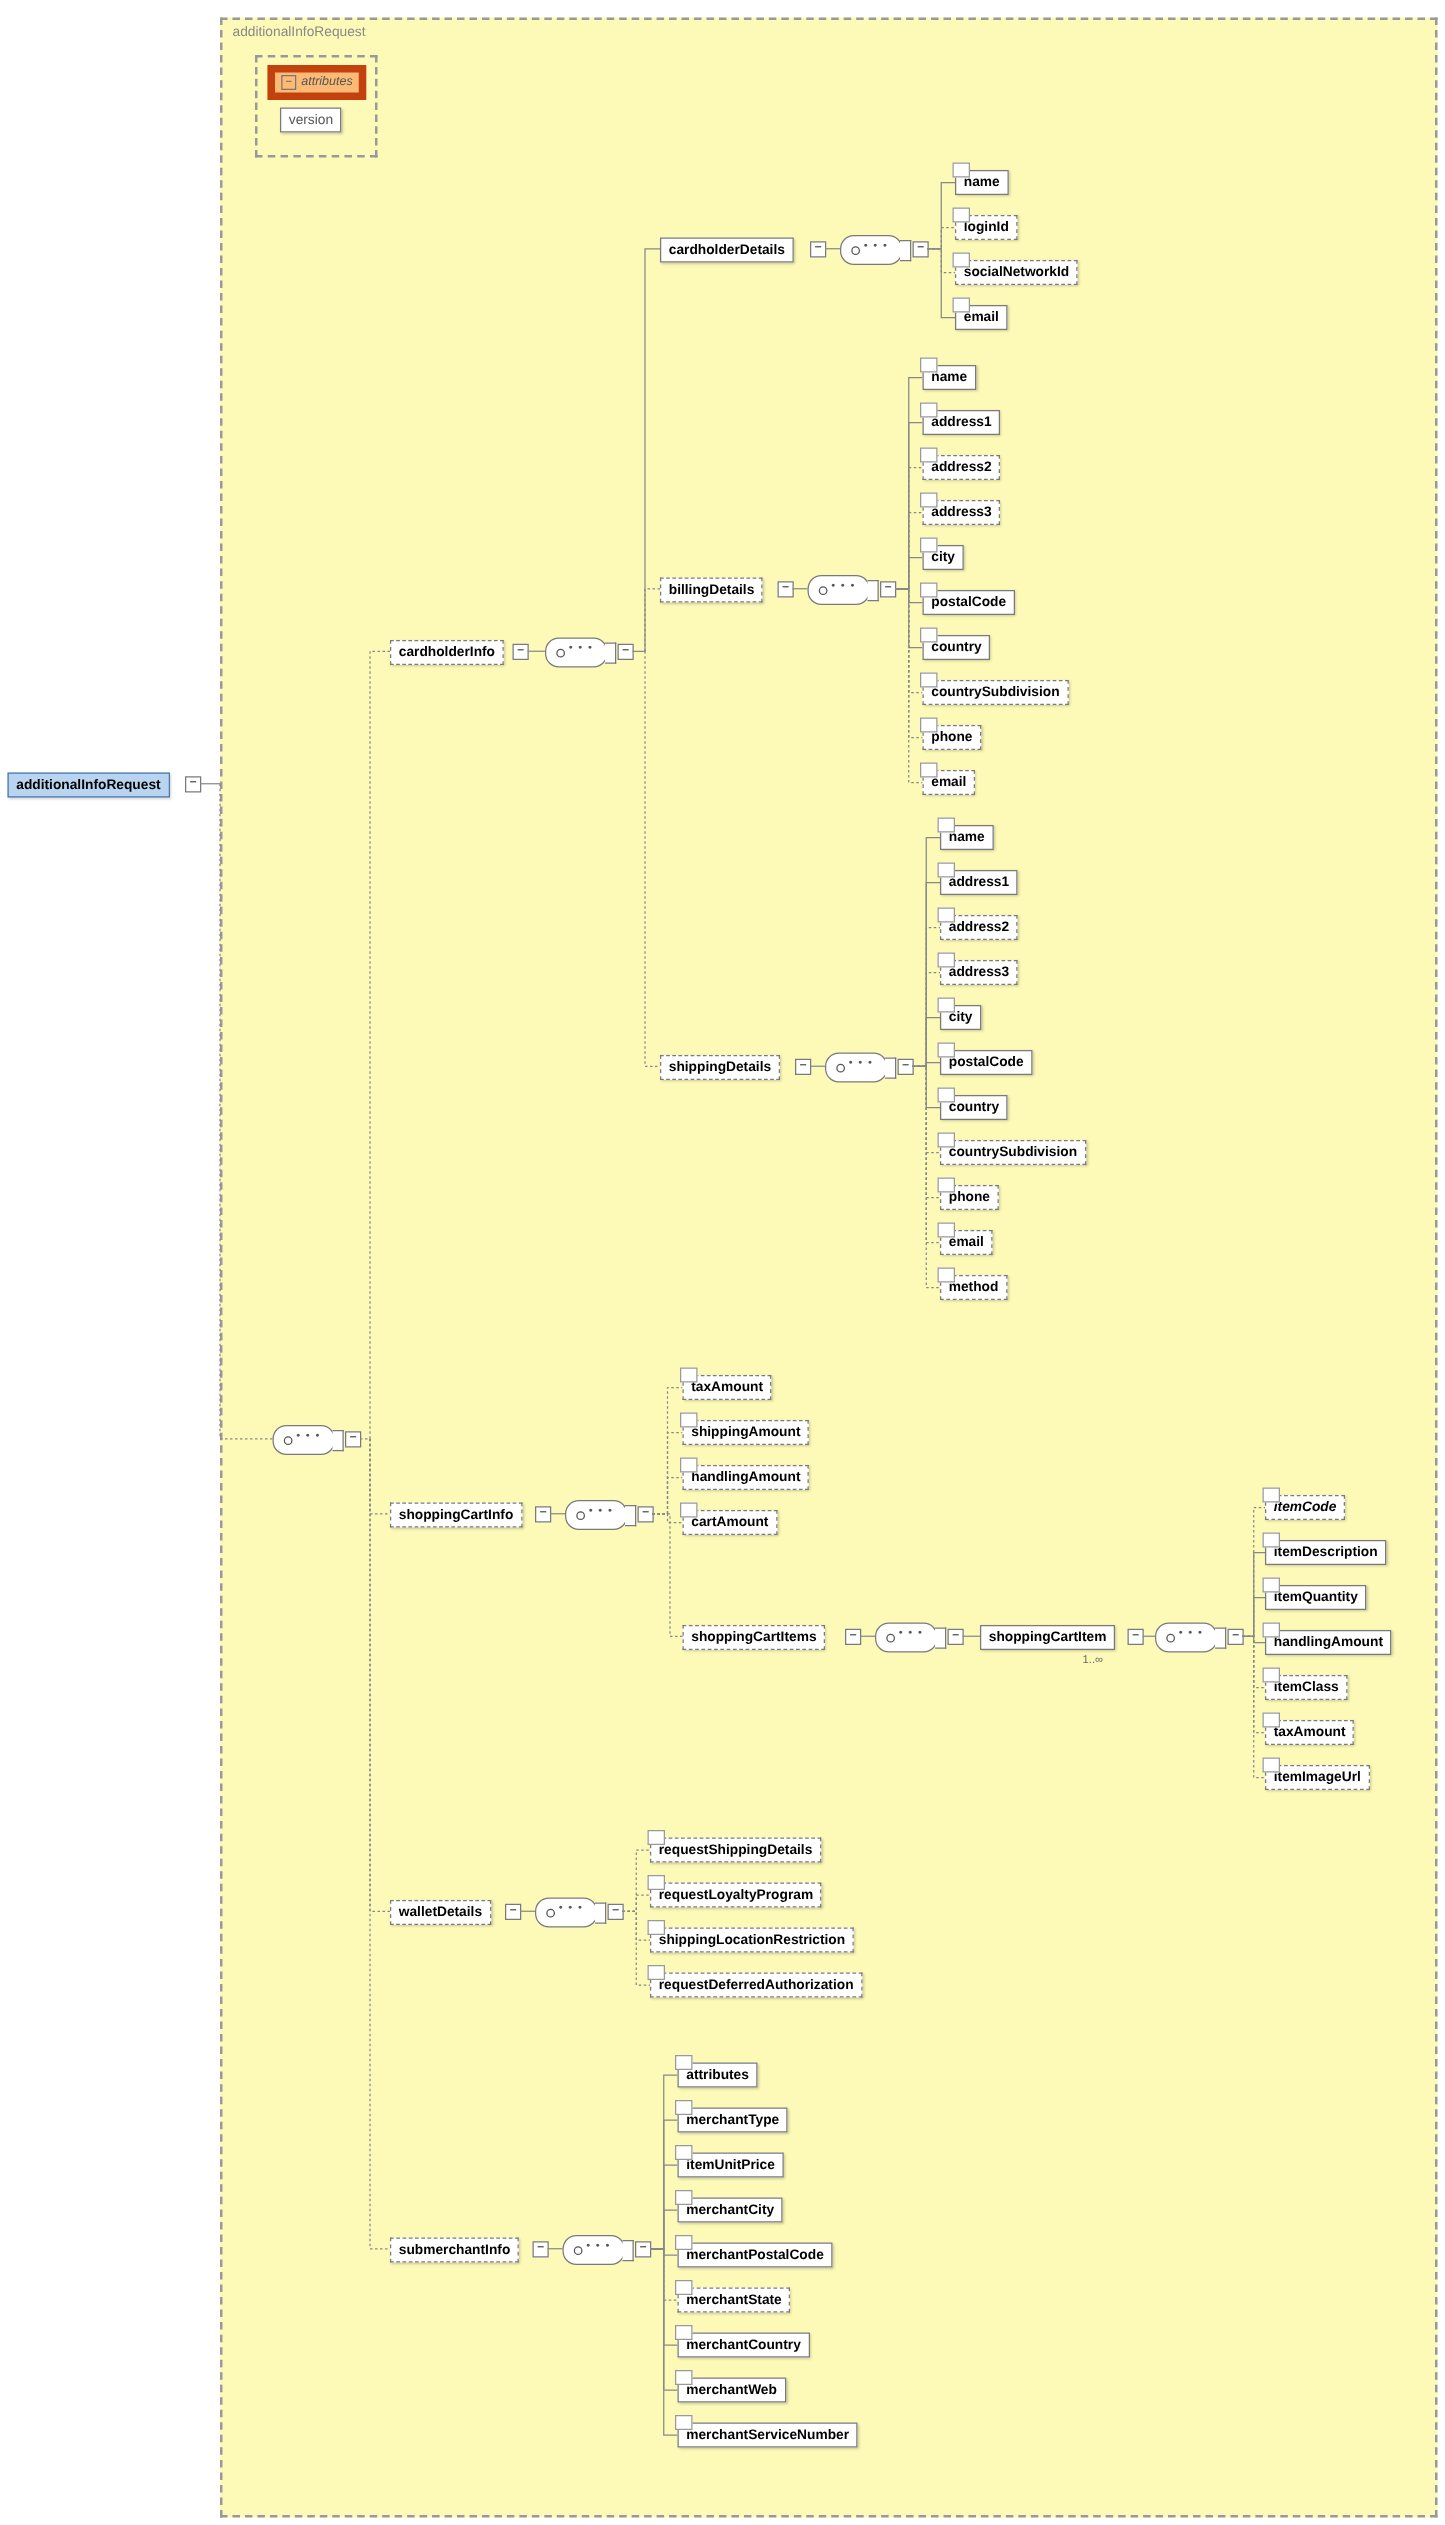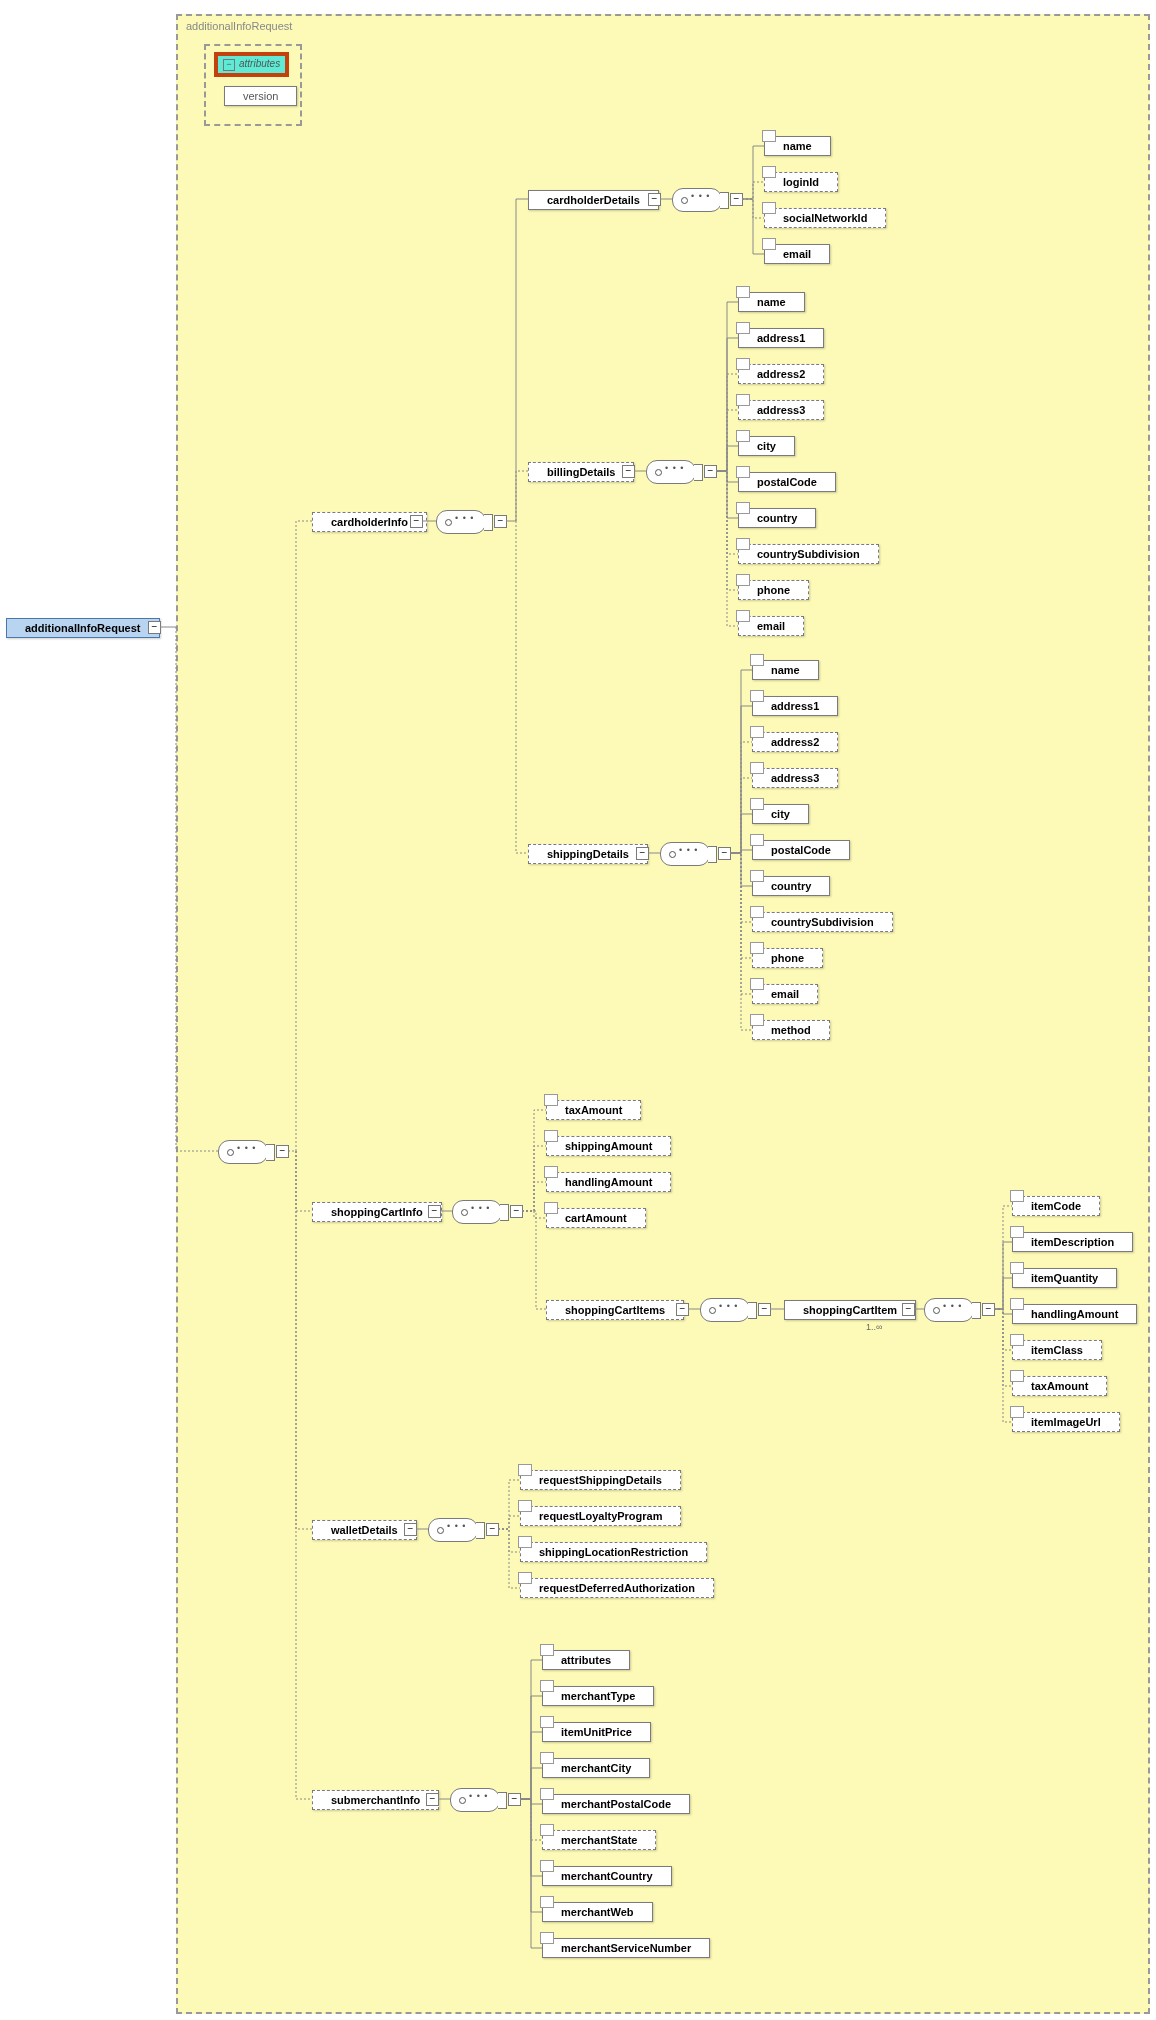--- a/index.html
+++ b/index.html
@@ -1,24 +1,24 @@
 <!DOCTYPE html>
 <html><head>
 <meta charset="utf-8">
 <style>
 body{margin:0;padding:0;font-family:Arial,sans-serif;font-size:11px;background:#fff}
 .canvas{position:relative;width:1156px;height:2020px}
 .dashbox{position:absolute;border:2px dashed #999;background:#fdfab8}
 .titlelbl{position:absolute;font-size:11px;color:#888;font-weight:normal}
-.node{position:absolute;background:#fff;border:1px solid #7a7a7a;padding:3px 18px;font-weight:bold;white-space:nowrap;box-shadow:1px 1px 2px rgba(0,0,0,0.2)}
+.node{position:absolute;background:#fff;border:1px solid #7a7a7a;padding:3px 6px;font-weight:bold;white-space:nowrap;box-shadow:1px 1px 2px rgba(0,0,0,0.2)}
 .node.root{background:#b8d4f0;border-color:#4a78a8}
 .node.opt{border-style:dashed}
 .node.inner{font-weight:normal;color:#555}
 .tiny{position:absolute;width:12px;height:10px;border:1px solid #999;background:#fff;font-size:8px;line-height:8px;text-align:center}
-.attrbox{position:absolute;background:#5eead4;border:4px solid #c2410c;padding:2px 5px;font-style:italic;font-size:10px;color:#555}
+.attrbox{position:absolute;background:#fdba74;border:6px solid #c2410c;padding:2px 5px;font-style:italic;font-size:10px;color:#555}
 .attrbox .m{display:inline-block;width:10px;height:10px;border:1px solid #777;text-align:center;line-height:9px;font-style:normal;margin-right:4px;font-size:9px}
 .seq{position:absolute;width:48px;height:22px;background:#fff;border:1px solid #7a7a7a;border-radius:11px}
 .seq::before{content:"";position:absolute;left:8px;top:8px;width:5px;height:5px;border:1px solid #555;border-radius:50%}
 .seq::after{content:"• • •";position:absolute;left:18px;top:2px;font-size:9px;letter-spacing:1px;color:#555}
 .seq .cap{position:absolute;right:-8px;top:3px;width:8px;height:15px;border:1px solid #7a7a7a;border-left:none;background:#fff}
 .expbtn{position:absolute;width:11px;height:11px;border:1px solid #7a7a7a;background:#fff;font-size:10px;line-height:9px;text-align:center;cursor:default}
 svg.wires{position:absolute;left:0;top:0;pointer-events:none}
 .card{position:absolute;font-size:9px;color:#666}
 </style>
 </head>
@@ -229,21 +229,21 @@
     <div class="node opt" style="left: 752px; top: 1020px;">method</div>
     <div class="tiny" style="left: 750px; top: 1014px;"></div>
     <div class="node opt" style="left: 546px; top: 1100px;">taxAmount</div>
     <div class="tiny" style="left: 544px; top: 1094px;"></div>
     <div class="node opt" style="left: 546px; top: 1136px;">shippingAmount</div>
     <div class="tiny" style="left: 544px; top: 1130px;"></div>
     <div class="node opt" style="left: 546px; top: 1172px;">handlingAmount</div>
     <div class="tiny" style="left: 544px; top: 1166px;"></div>
     <div class="node opt" style="left: 546px; top: 1208px;">cartAmount</div>
     <div class="tiny" style="left: 544px; top: 1202px;"></div>
-    <div class="node opt" style="left: 1012px; top: 1196px;">itemCode</div>
+    <div class="node opt" style="left: 1012px; top: 1196px; font-style: italic;">itemCode</div>
     <div class="tiny" style="left: 1010px; top: 1190px;"></div>
     <div class="node" style="left: 1012px; top: 1232px;">itemDescription</div>
     <div class="tiny" style="left: 1010px; top: 1226px;"></div>
     <div class="node" style="left: 1012px; top: 1268px;">itemQuantity</div>
     <div class="tiny" style="left: 1010px; top: 1262px;"></div>
     <div class="node" style="left: 1012px; top: 1304px;">handlingAmount</div>
     <div class="tiny" style="left: 1010px; top: 1298px;"></div>
     <div class="node opt" style="left: 1012px; top: 1340px;">itemClass</div>
     <div class="tiny" style="left: 1010px; top: 1334px;"></div>
     <div class="node opt" style="left: 1012px; top: 1376px;">taxAmount</div>

